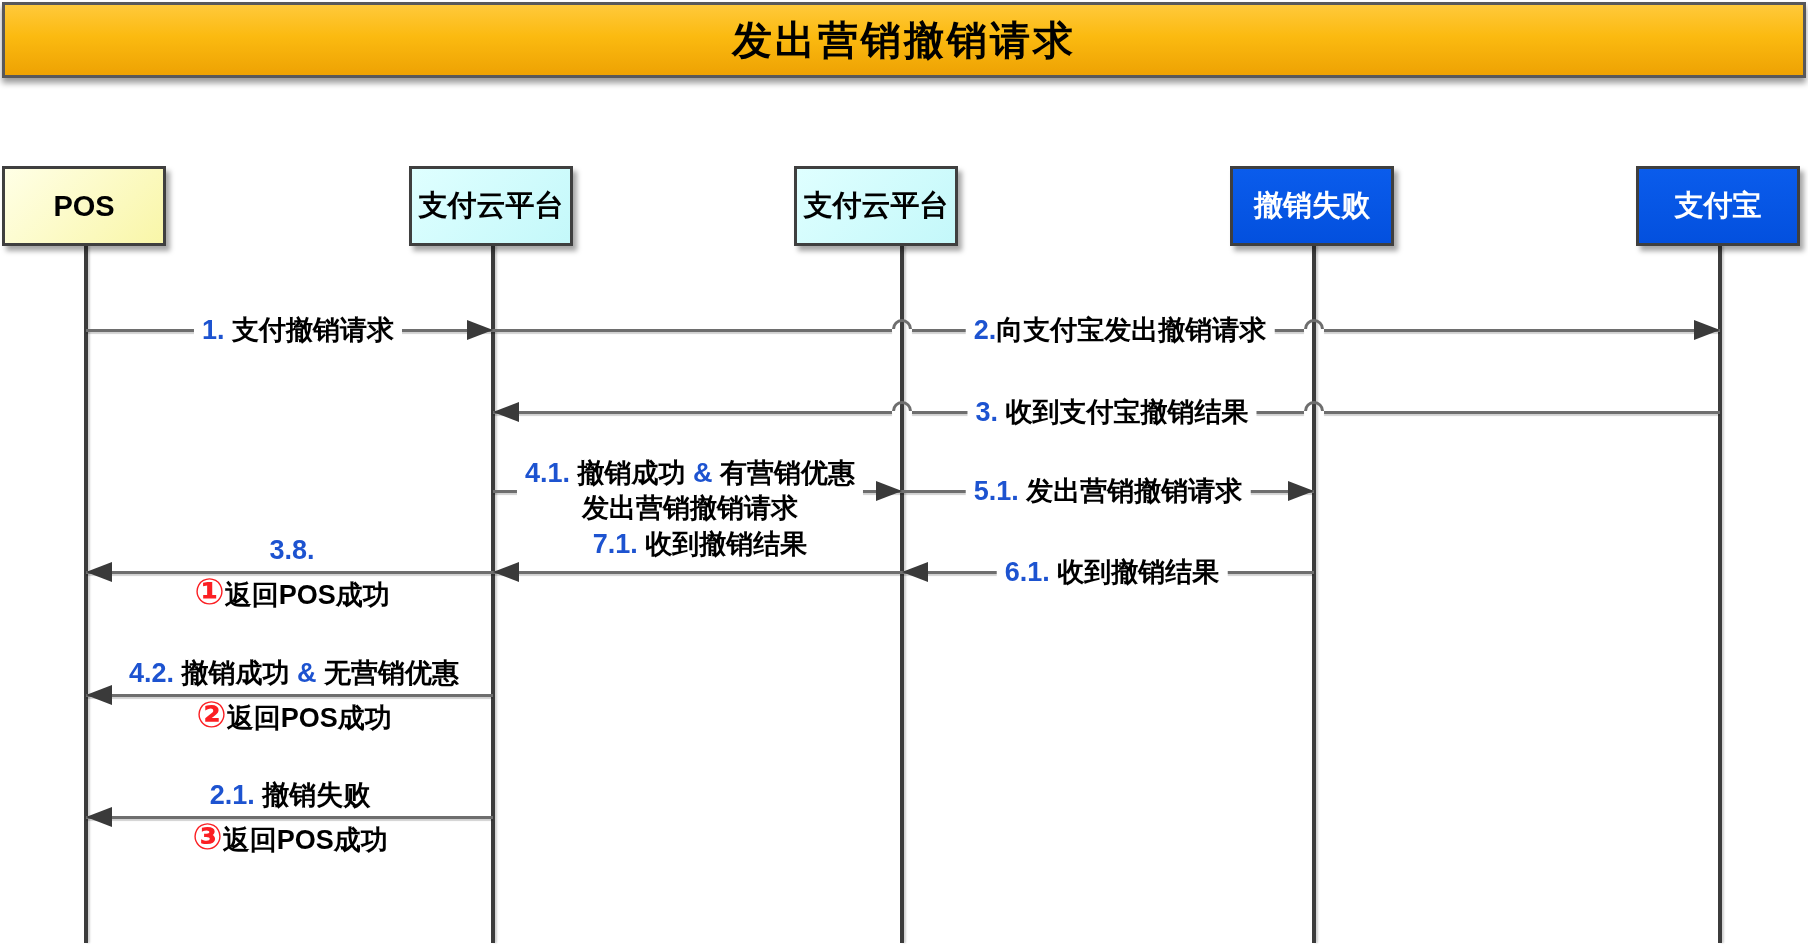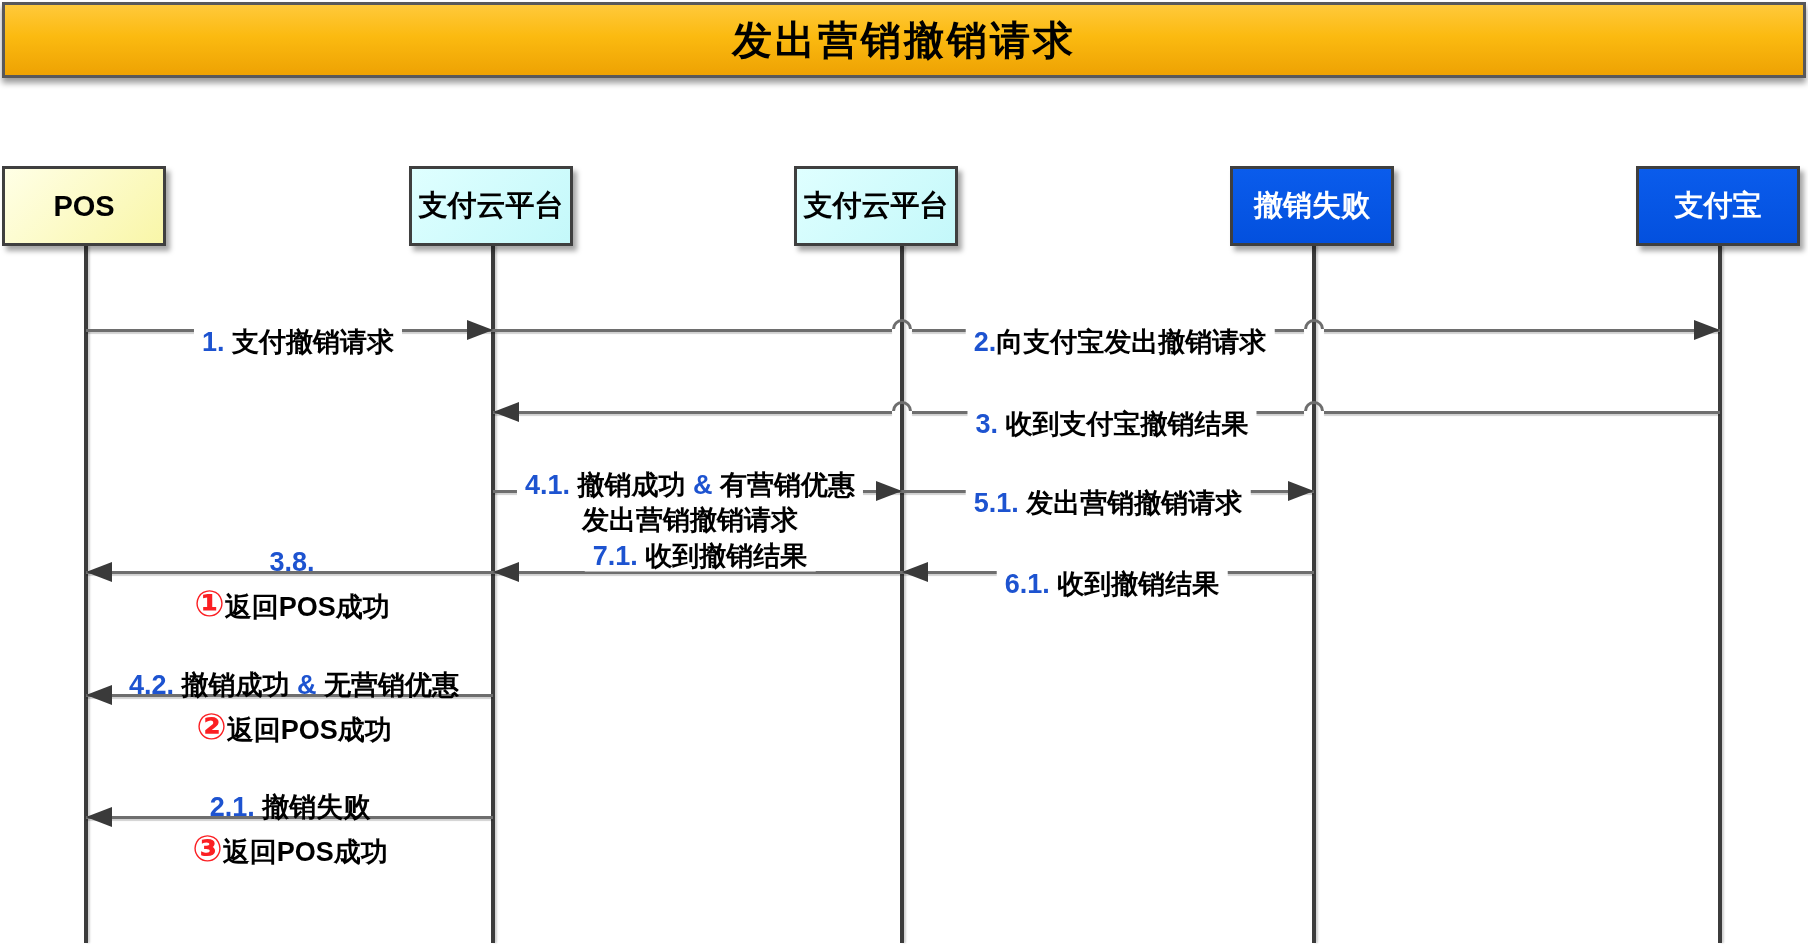--- a/index.html
+++ b/index.html
@@ -32,21 +32,21 @@
   .hop{
     position:absolute;width:20px;height:10px;box-sizing:border-box;
     border:3px solid #6E6E6E;border-bottom:none;border-radius:10px 10px 0 0;
     z-index:3;background:transparent;
   }
   .ahead{position:absolute;width:0;height:0;z-index:5;}
   .ahead.right{border-top:10px solid transparent;border-bottom:10px solid transparent;border-left:26px solid #3A3A3A;}
   .ahead.left{border-top:10px solid transparent;border-bottom:10px solid transparent;border-right:26px solid #3A3A3A;}
   .mlabel{
     position:absolute;z-index:6;display:flex;flex-direction:column;align-items:center;
-    transform:translate(-50%,-50%);font-weight:bold;font-size:27px;color:#000;margin-top:12px;
+    transform:translate(-50%,-50%);font-weight:bold;font-size:27px;color:#000;
   }
   .mlabel.on{background:#ffffff;padding:0 8px;gap:4px;}
   .mlabel.straddle{gap:12px;background:transparent;}
   .mline{white-space:nowrap;line-height:31px;height:31px;}
   .badge{font-size:36px;line-height:27px;}
 </style>
 </head>
 <body>
 
 <div id="stage">

